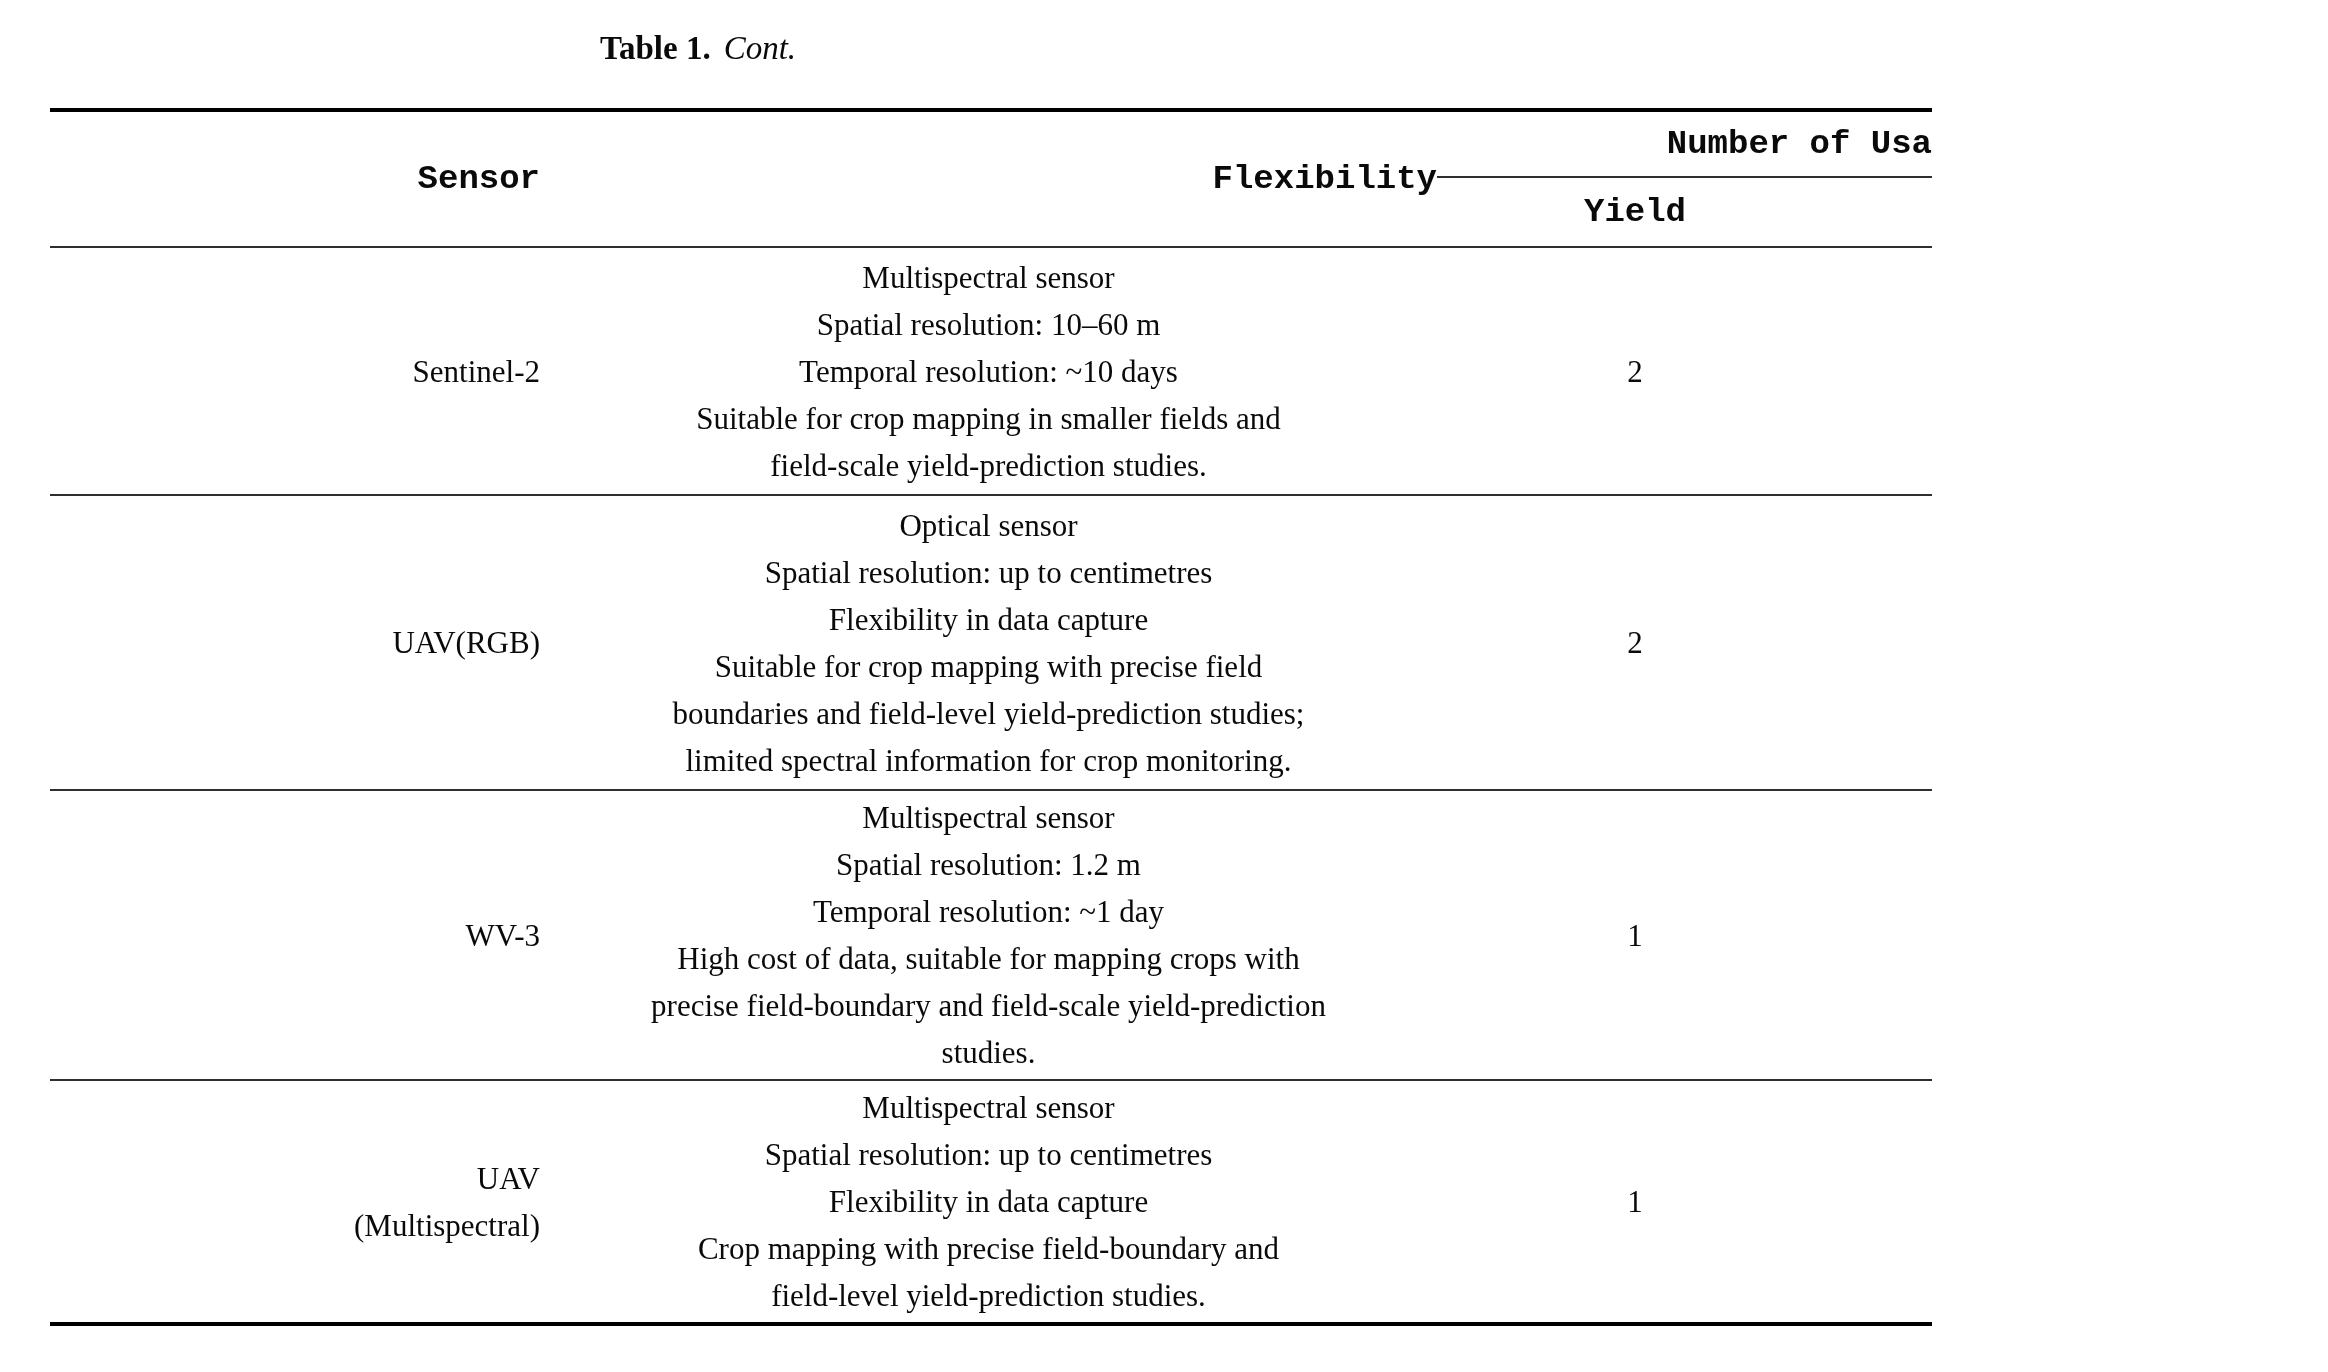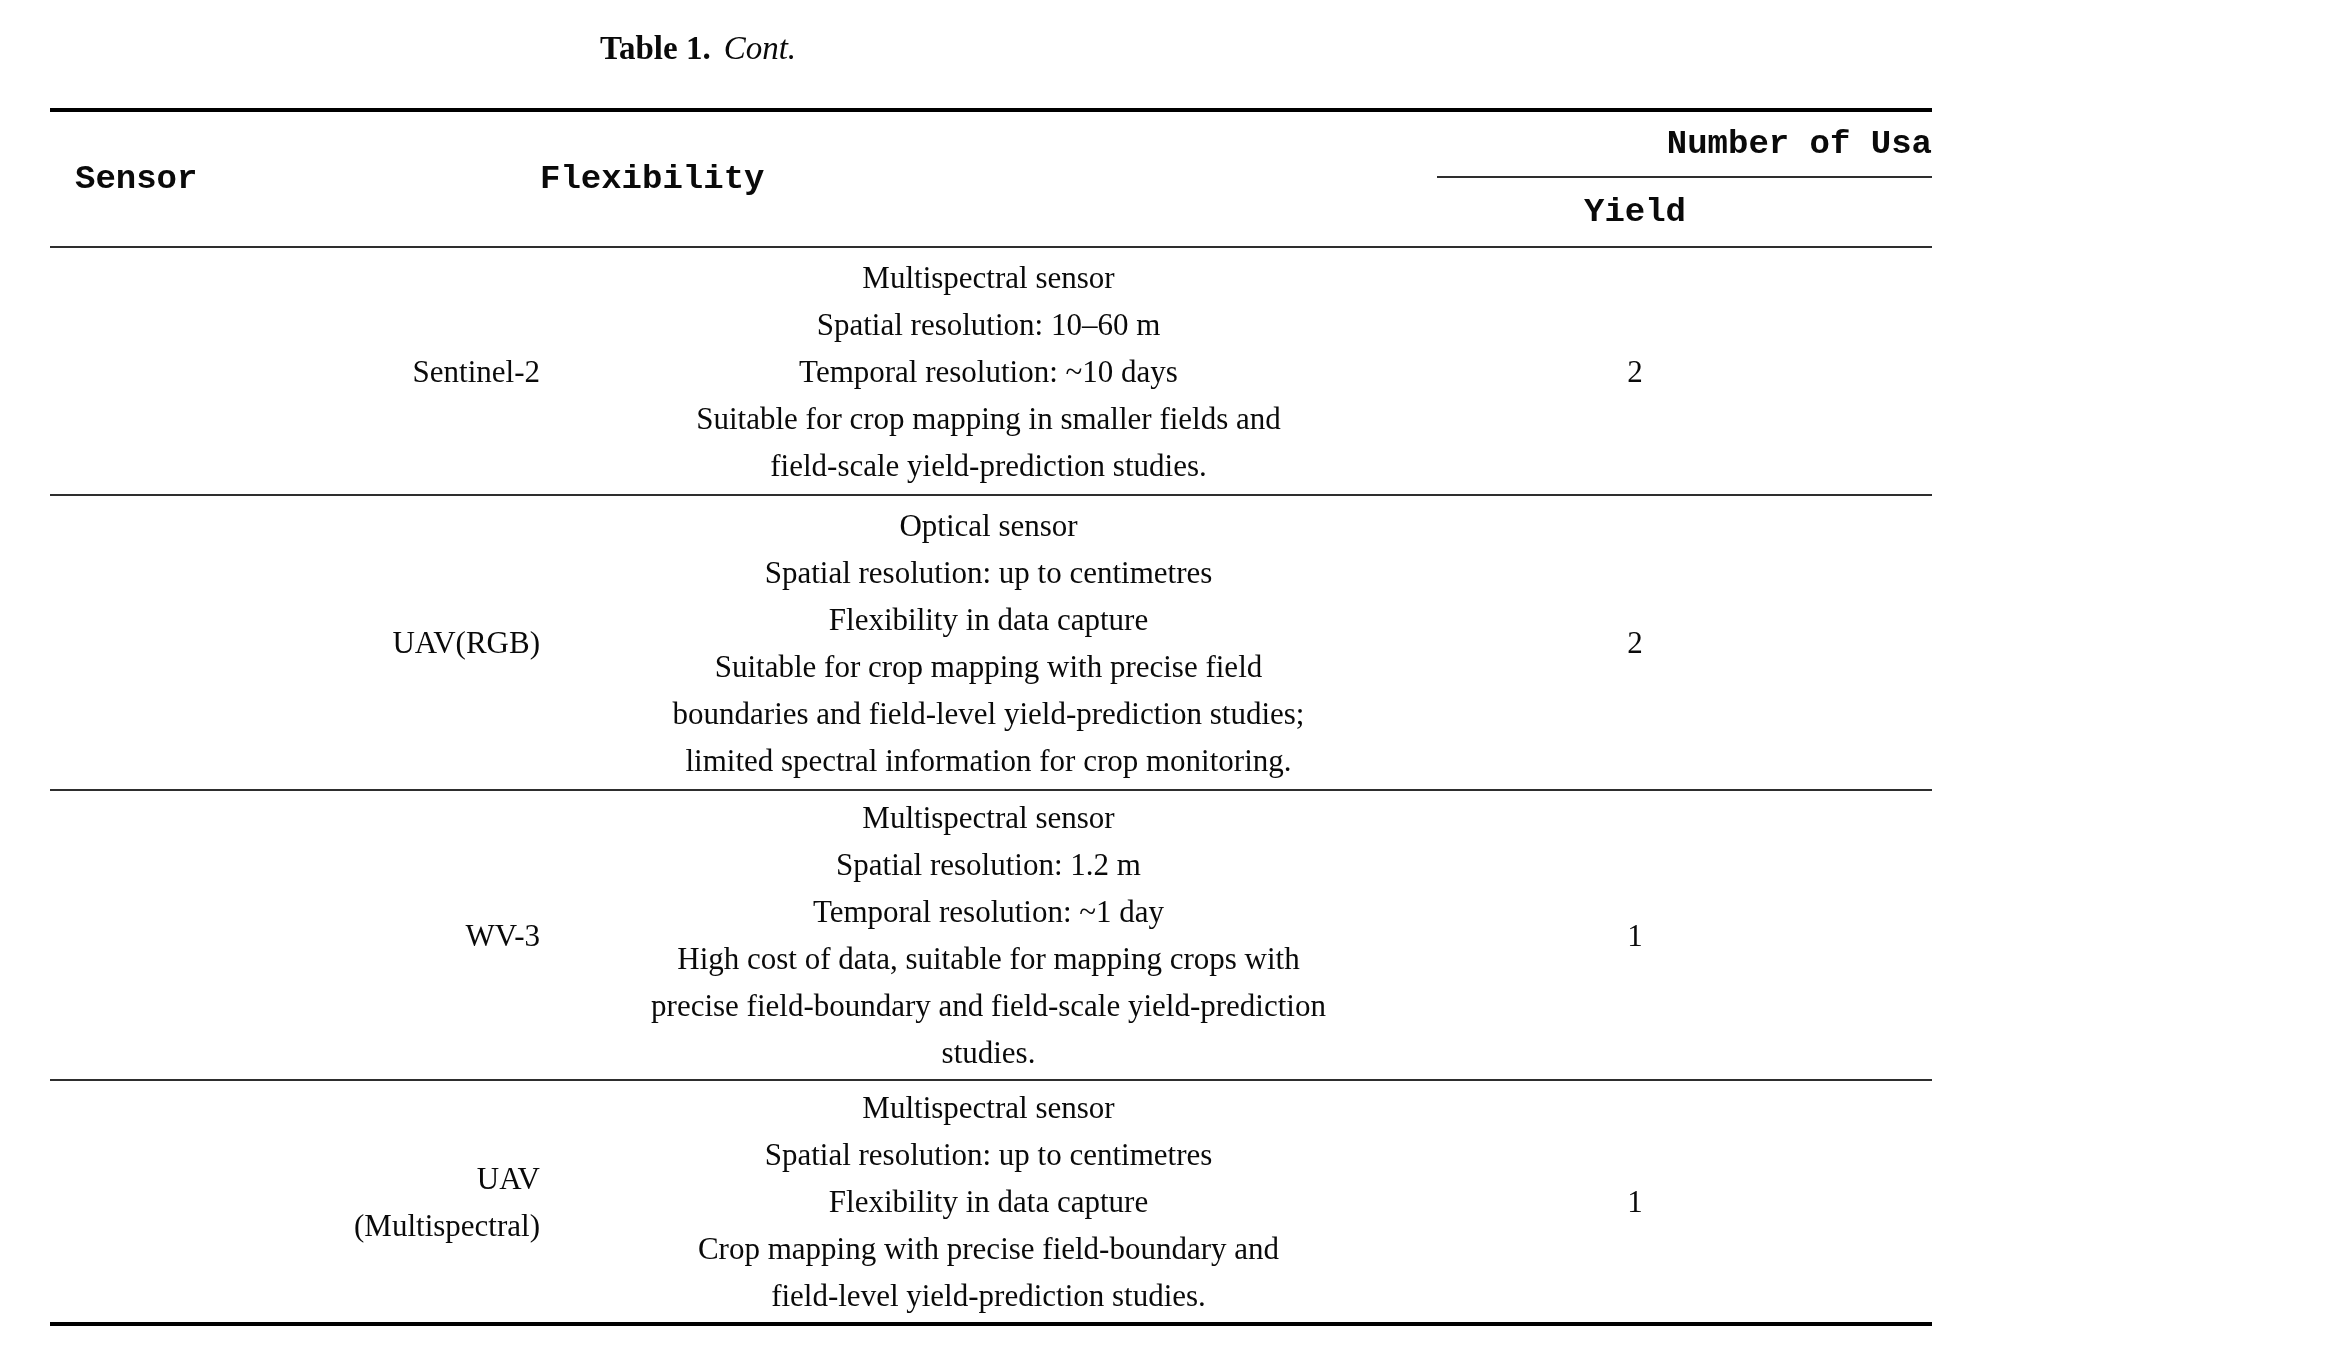--- a/index.html
+++ b/index.html
@@ -46,21 +46,21 @@
   thead th {
     font-weight: bold;
     font-size: 34px;
     padding: 0;
     font-family: Liberation Mono, monospace;
   }
   tr.hrow-group { height: 67px; }
   tr.hrow-sub   { height: 70px; }
 
   th.th-sensor, th.th-attr {
-    text-align: left;
+    text-align: right;
     vertical-align: middle;
     border-bottom: 2px solid #2e2e2e;
   }
   th.th-sensor { padding-left: 25px; }
   th.th-group {
     text-align: center;
     vertical-align: middle;
     border-bottom: 2px solid #2e2e2e;
   }
   th.th-yield, th.th-cropmap {

